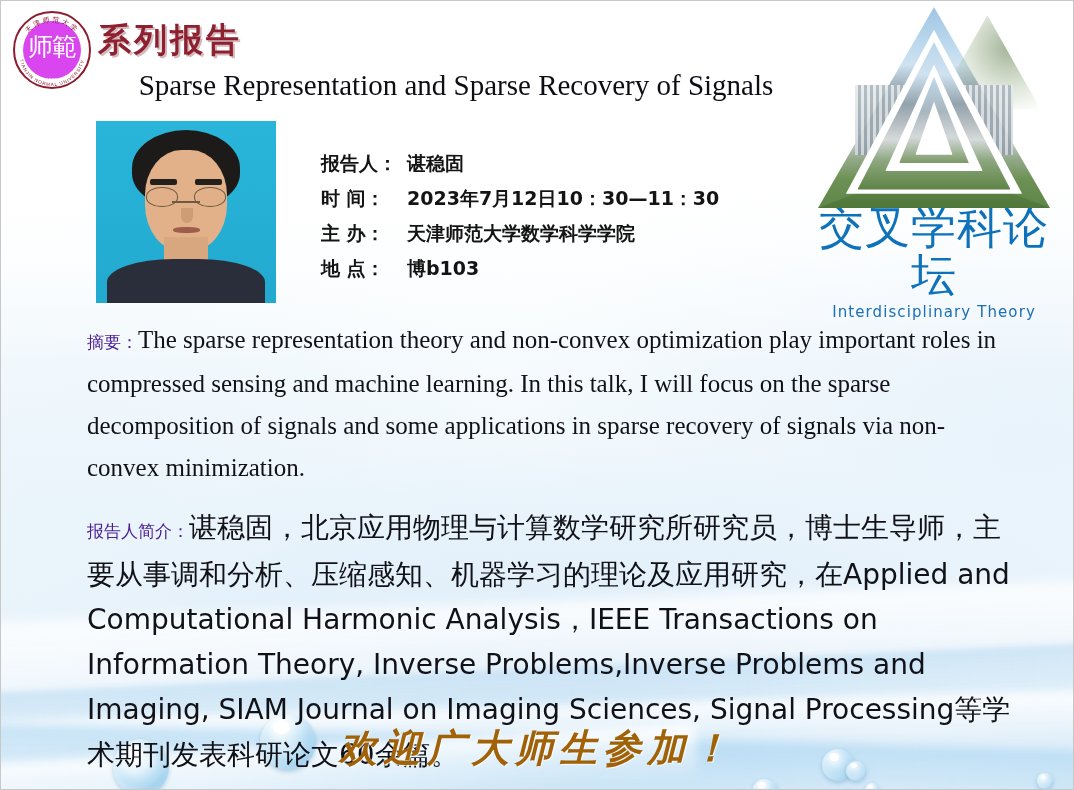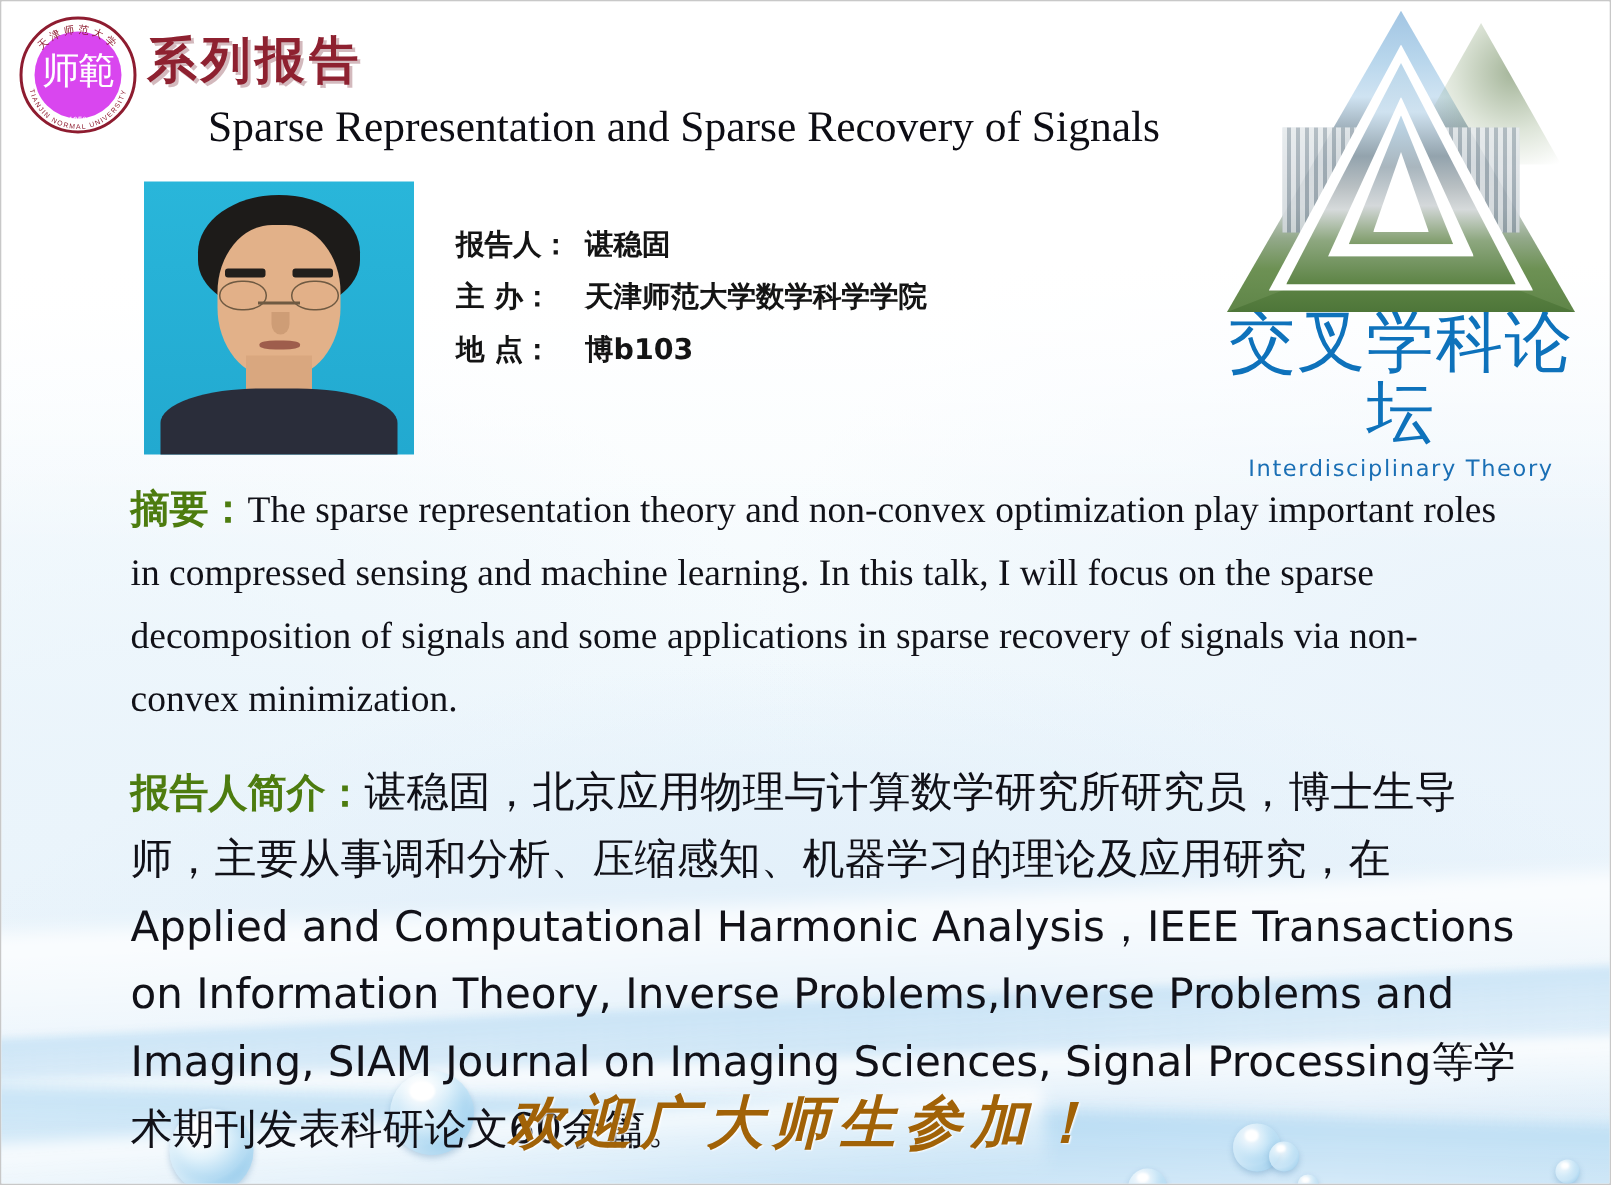--- a/index.html
+++ b/index.html
@@ -309,21 +309,21 @@
   }
   .p-nose {
     position: absolute; left: 47%; top: 48%;
     width: 7%; height: 8%;
     border-radius: 0 0 50% 50%;
     background: rgba(190,140,102,0.55);
   }
 
   
   .info {
-    position: absolute; left: 303px; top: 145px;
+    position: absolute; left: 320px; top: 145px;
     font-family: "DejaVu Sans", sans-serif;
     font-size: 19px;
     color: #141414;
     line-height: 35px;
   }
   .info-row { display: flex; align-items: baseline; white-space: nowrap; }
   .info-label {
     display: inline-block;
     width: 86px;
     font-weight: bold;
@@ -335,24 +335,24 @@
   .abstract {
     position: absolute; left: 86px; top: 318px;
     width: 930px;
     font-family: "Liberation Serif", serif;
     font-size: 25px;
     line-height: 42px;
     color: #111118;
     text-align: left;
   }
   .lbl-blue {
-    color: #4d7c0f;
-    font-family: "DejaVu Sans", sans-serif;
-    font-size: 26px;
-    font-weight: bold;
+    color: #4c1d95;
+    font-family: "DejaVu Sans", sans-serif;
+    font-size: 17px;
+    font-weight: normal;
   }
 
   .bio {
     position: absolute; left: 86px; top: 505px;
     width: 930px;
     font-family: "Liberation Serif", serif;
     font-size: 22px;
     line-height: 43px;
     color: #111118;
   }
@@ -449,20 +449,24 @@
     <div class="p-neck"></div>
     <div class="p-shoulders"></div>
   </div>
 
   <div class="info">
     <div class="info-row">
       <span class="info-label">报告人：</span>
       <span class="info-value">谌稳固</span>
     </div>
     <div class="info-row">
+      <span class="info-label">时 间：</span>
+      <span class="info-value serif-mix">2023年7月12日10：30—11：30</span>
+    </div>
+    <div class="info-row">
       <span class="info-label">主 办：</span>
       <span class="info-value">天津师范大学数学科学学院</span>
     </div>
     <div class="info-row">
       <span class="info-label">地 点：</span>
       <span class="info-value">博b103</span>
     </div>
   </div>
 
   <div class="abstract">

